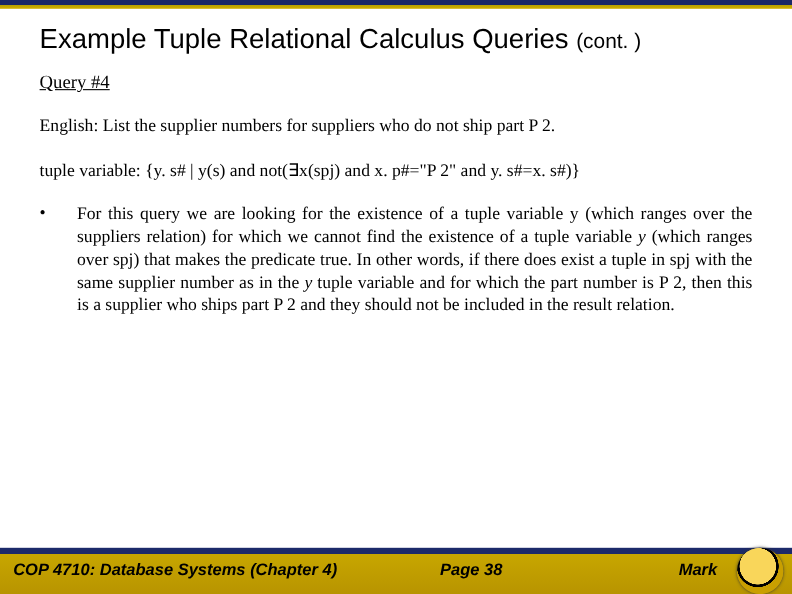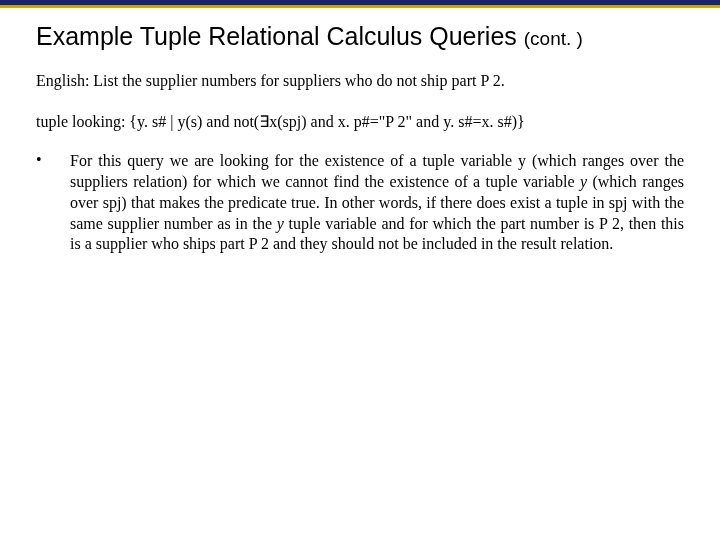--- a/index.html
+++ b/index.html
@@ -26,29 +26,36 @@
 <body>
 
 <div class="slide">
   <div class="topbar"></div>
 
   <div class="content">
     <h1>
       <span>Example Tuple Relational Calculus Queries </span><span class="cont">(cont. )</span>
     </h1>
 
+    <div class="qnum">Query #4</div>
 
     <div class="line">English:  List the supplier numbers for suppliers who do not ship part P 2.</div>
 
     <div class="line">
-      <span>tuple looking: {y. s# | y(s) and not(</span><span class="sym">∃</span><span>x(spj) and x. p#="P 2" and y. s#=x. s#)}</span>
+      <span>tuple variable: {y. s# | y(s) and not(</span><span class="sym">∃</span><span>x(spj) and x. p#="P 2" and y. s#=x. s#)}</span>
     </div>
 
     <div class="bullet">
       <div class="bmark">•</div>
       <div class="btext">
         <span>For this query we are looking for the existence of a tuple variable y (which ranges over the suppliers relation) for which we cannot find the existence of a tuple variable </span><span class="ital">y</span><span> (which ranges over spj) that makes the predicate true.  In other words, if there does exist a tuple in spj with the same supplier number as in the </span><span class="ital">y</span><span> tuple variable and for which the part number is P 2, then this is a supplier who ships part P 2 and they should not be included in the result relation.</span>
       </div>
     </div>
 
   </div>
 
+  <div class="footer">
+    <div class="ftxt">COP 4710: Database Systems  (Chapter 4)</div>
+    <div class="fpage">Page 38</div>
+    <div class="fauth">Mark</div>
+    <div class="logo"></div>
+  </div>
 </div>
 
 </body></html>

